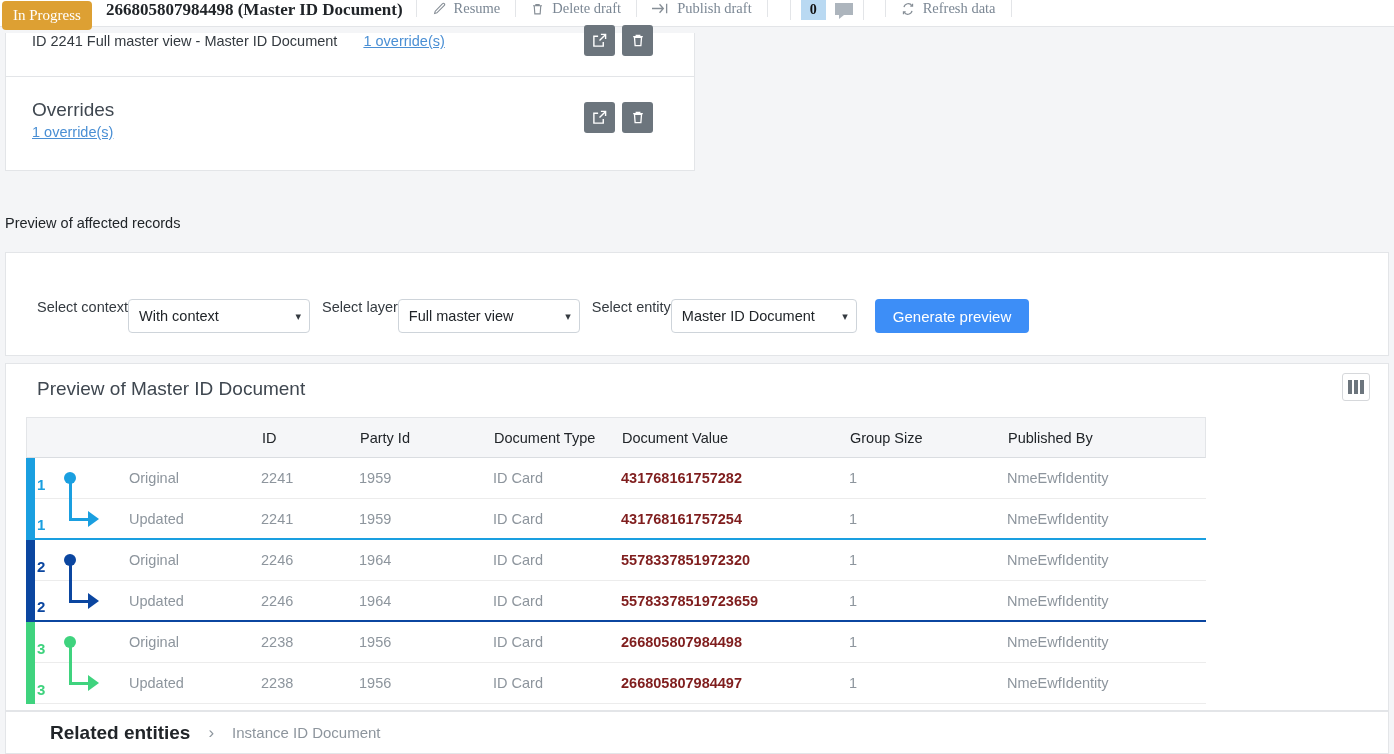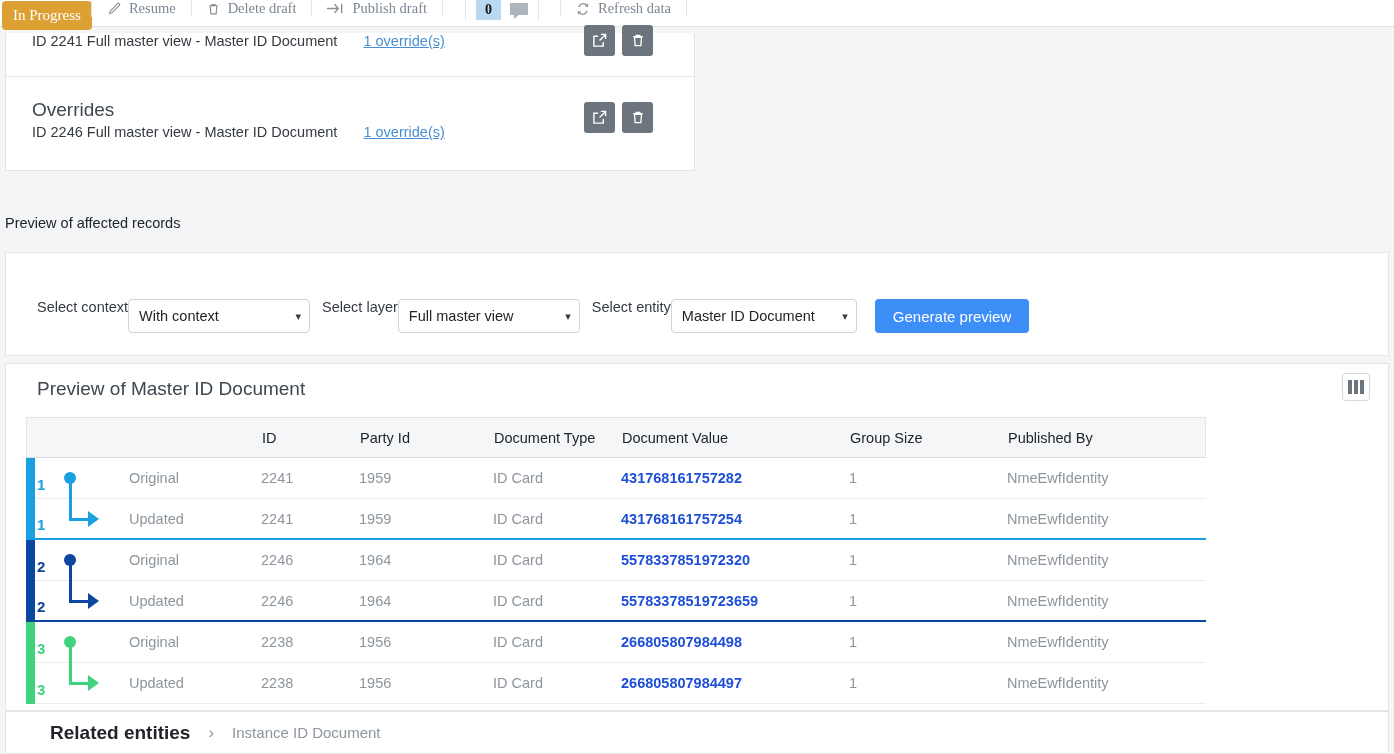--- a/index.html
+++ b/index.html
@@ -253,21 +253,21 @@
   .grid-head > div {
     font-size: 14.5px;
     color: #212529;
     font-weight: 400;
   }
   .grid-row > div {
     font-size: 14.5px;
     color: #8d959d;
   }
   .grid-row .c-value {
-    color: #1d4ed8;
+    color: #7f1d1d;
     font-weight: bold;
   }
 
   
   .rail {
     position: absolute;
     left: 0; width: 9px;
   }
   .rail-num {
     position: absolute;
@@ -310,20 +310,21 @@
   }
   .rel-title { font-size: 19px; font-weight: bold; color: #212529; }
   .rel-chev { font-size: 17px; color: #8d959d; }
   .rel-item { font-size: 15px; color: #8d959d; cursor: pointer; }
 </style>
 </head>
 <body>
 
 <div class="toolbar">
   <div class="status-badge">In Progress</div>
+  <div class="doc-title">266805807984498 (Master ID Document)</div>
 
   <div class="tb-group">
     <div class="tb-btn">
       <span class="glyph">
         <svg width="14" height="14" viewBox="0 0 16 16">
             <path d="M12.1 1.9a1.3 1.3 0 0 1 1.9 0l.1.1a1.3 1.3 0 0 1 0 1.9L5.6 12.4l-2.6.7.7-2.6z" fill="none" stroke="#868e96" stroke-width="1.3"></path>
           </svg>
       </span>
       <span>Resume</span>
     </div>
@@ -385,21 +386,20 @@
         <svg width="14" height="15" viewBox="0 0 16 16">
             <path d="M2.5 3.6h11M6 3.6V2.2h4v1.4M4 4.4l.7 9.4h6.6l.7-9.4z" fill="none" stroke="#fff" stroke-width="1.5"></path>
           </svg>
       </div>
     </div>
   </div>
 
   <div class="ov-row second ov-divider">
     <div class="ov-heading">Overrides</div>
     <div class="ov-line">
-      <span class="ov-desc">ID 2246 Full master view - Master ID Document</span>
       <span class="ov-link">1 override(s)</span>
     </div>
     <div class="ov-actions a2">
       <div class="icon-btn">
         <svg width="15" height="15" viewBox="0 0 16 16">
             <path d="M9.5 1.5H14.5V6.5M14.5 1.5 8 8" fill="none" stroke="#fff" stroke-width="1.5"></path>
             <path d="M12 9.5V14H2V3.5h4.5" fill="none" stroke="#fff" stroke-width="1.5"></path>
           </svg>
       </div>
       <div class="icon-btn">

